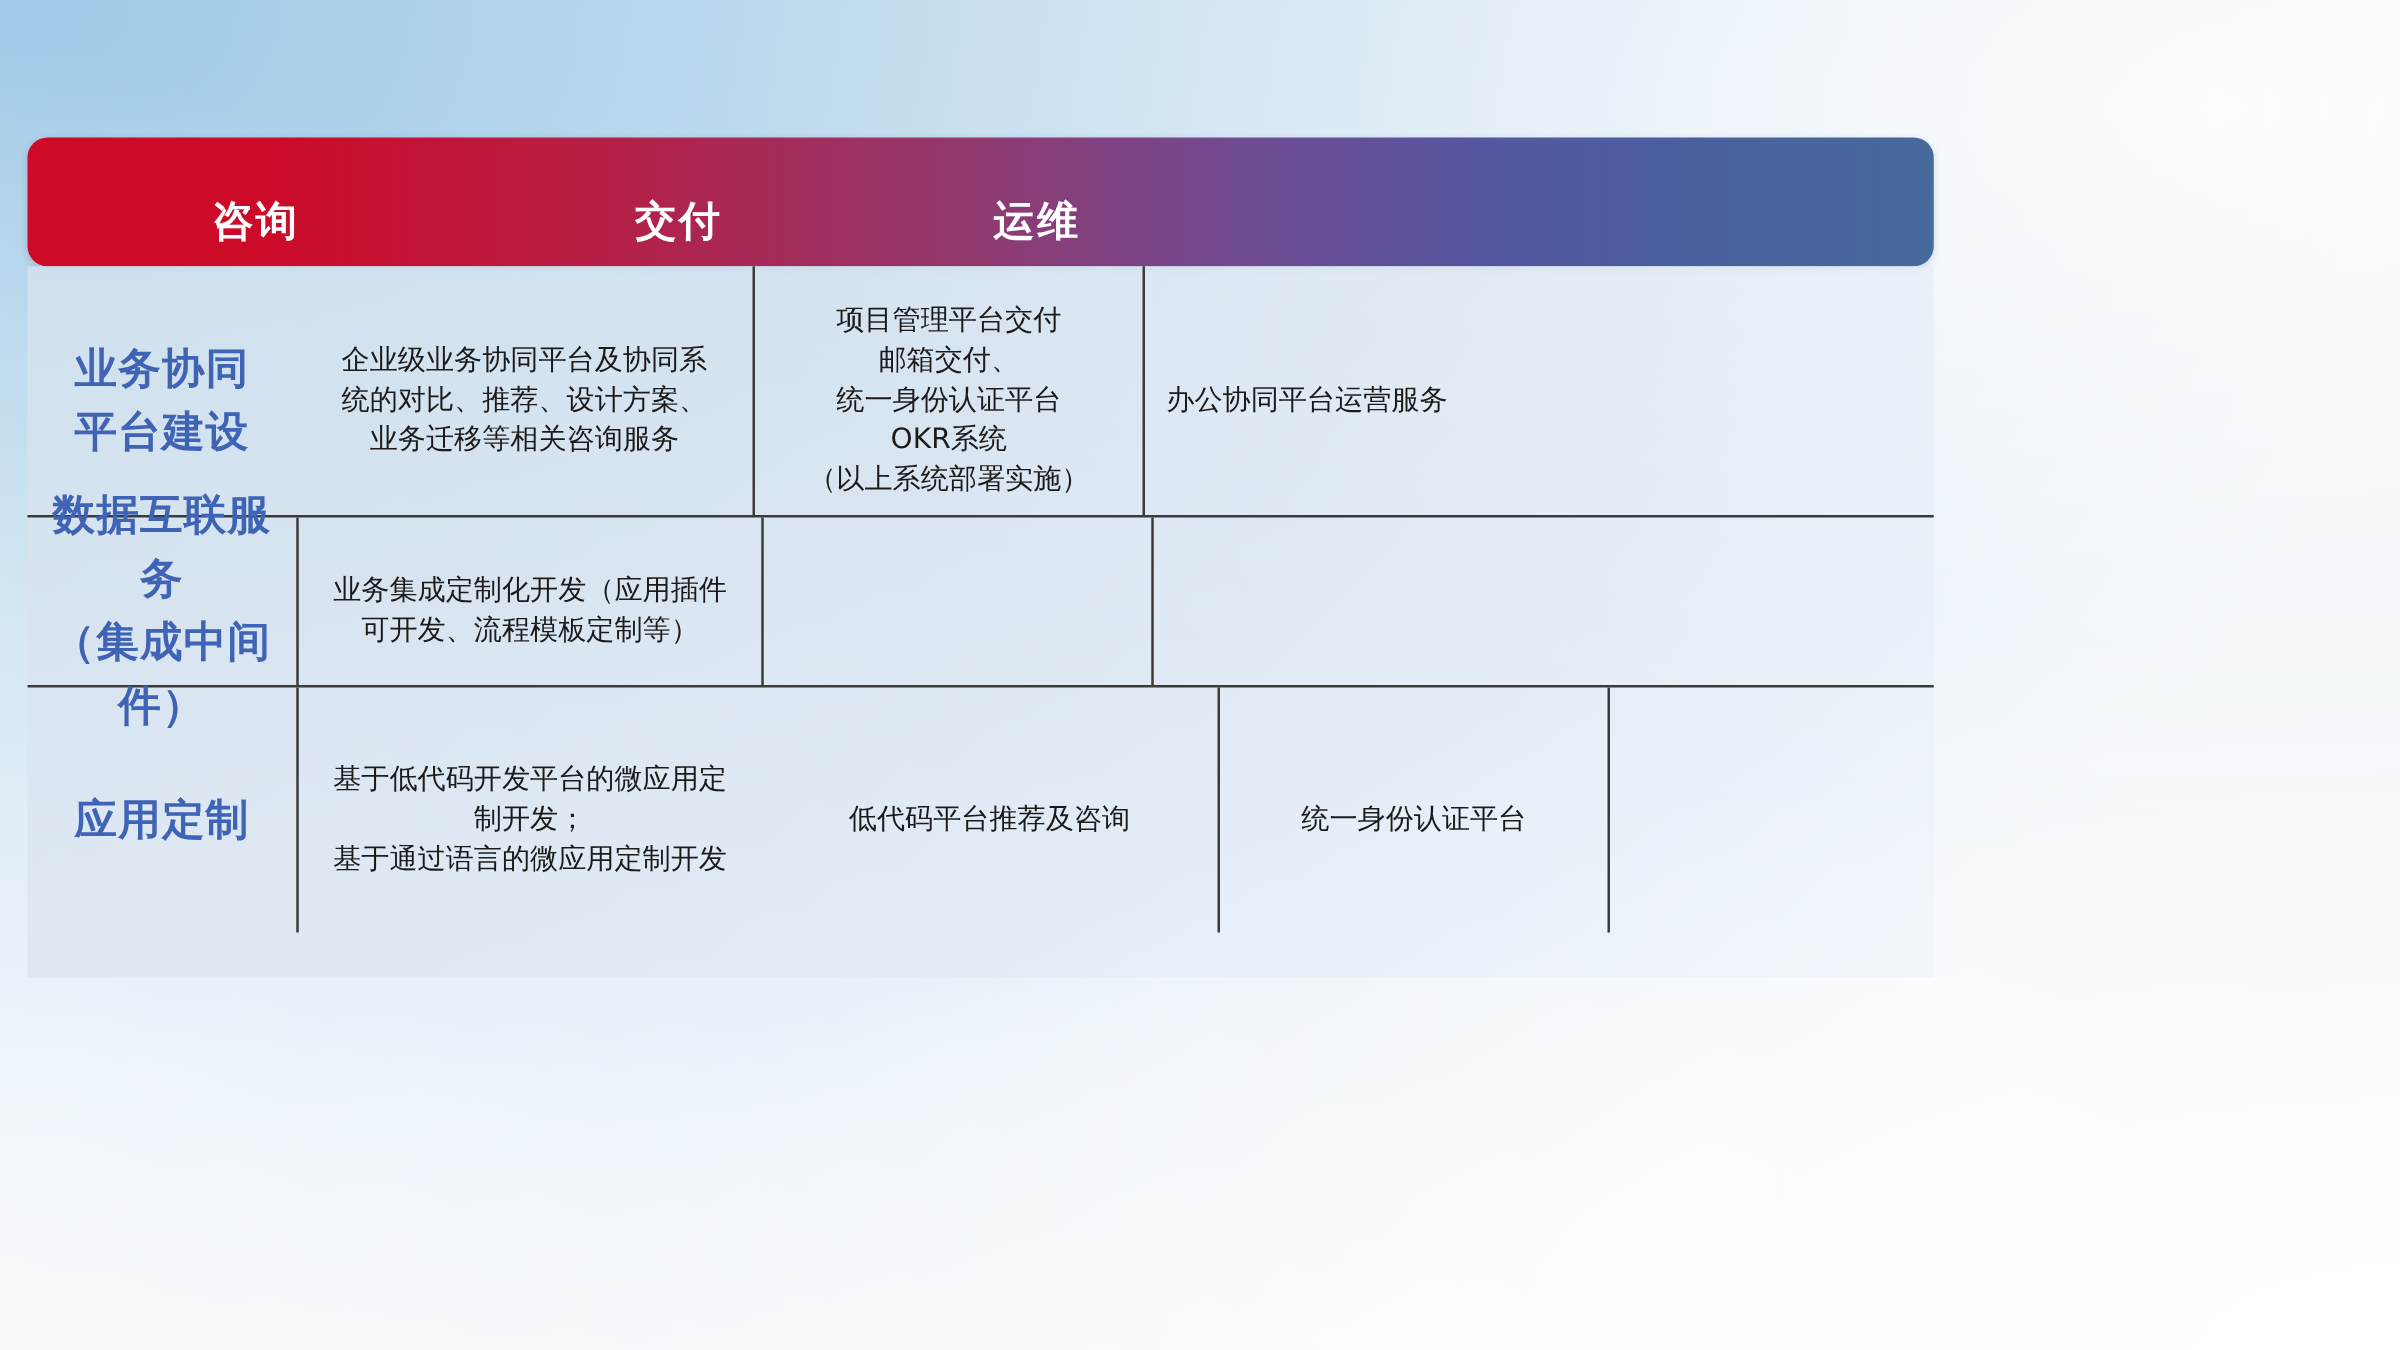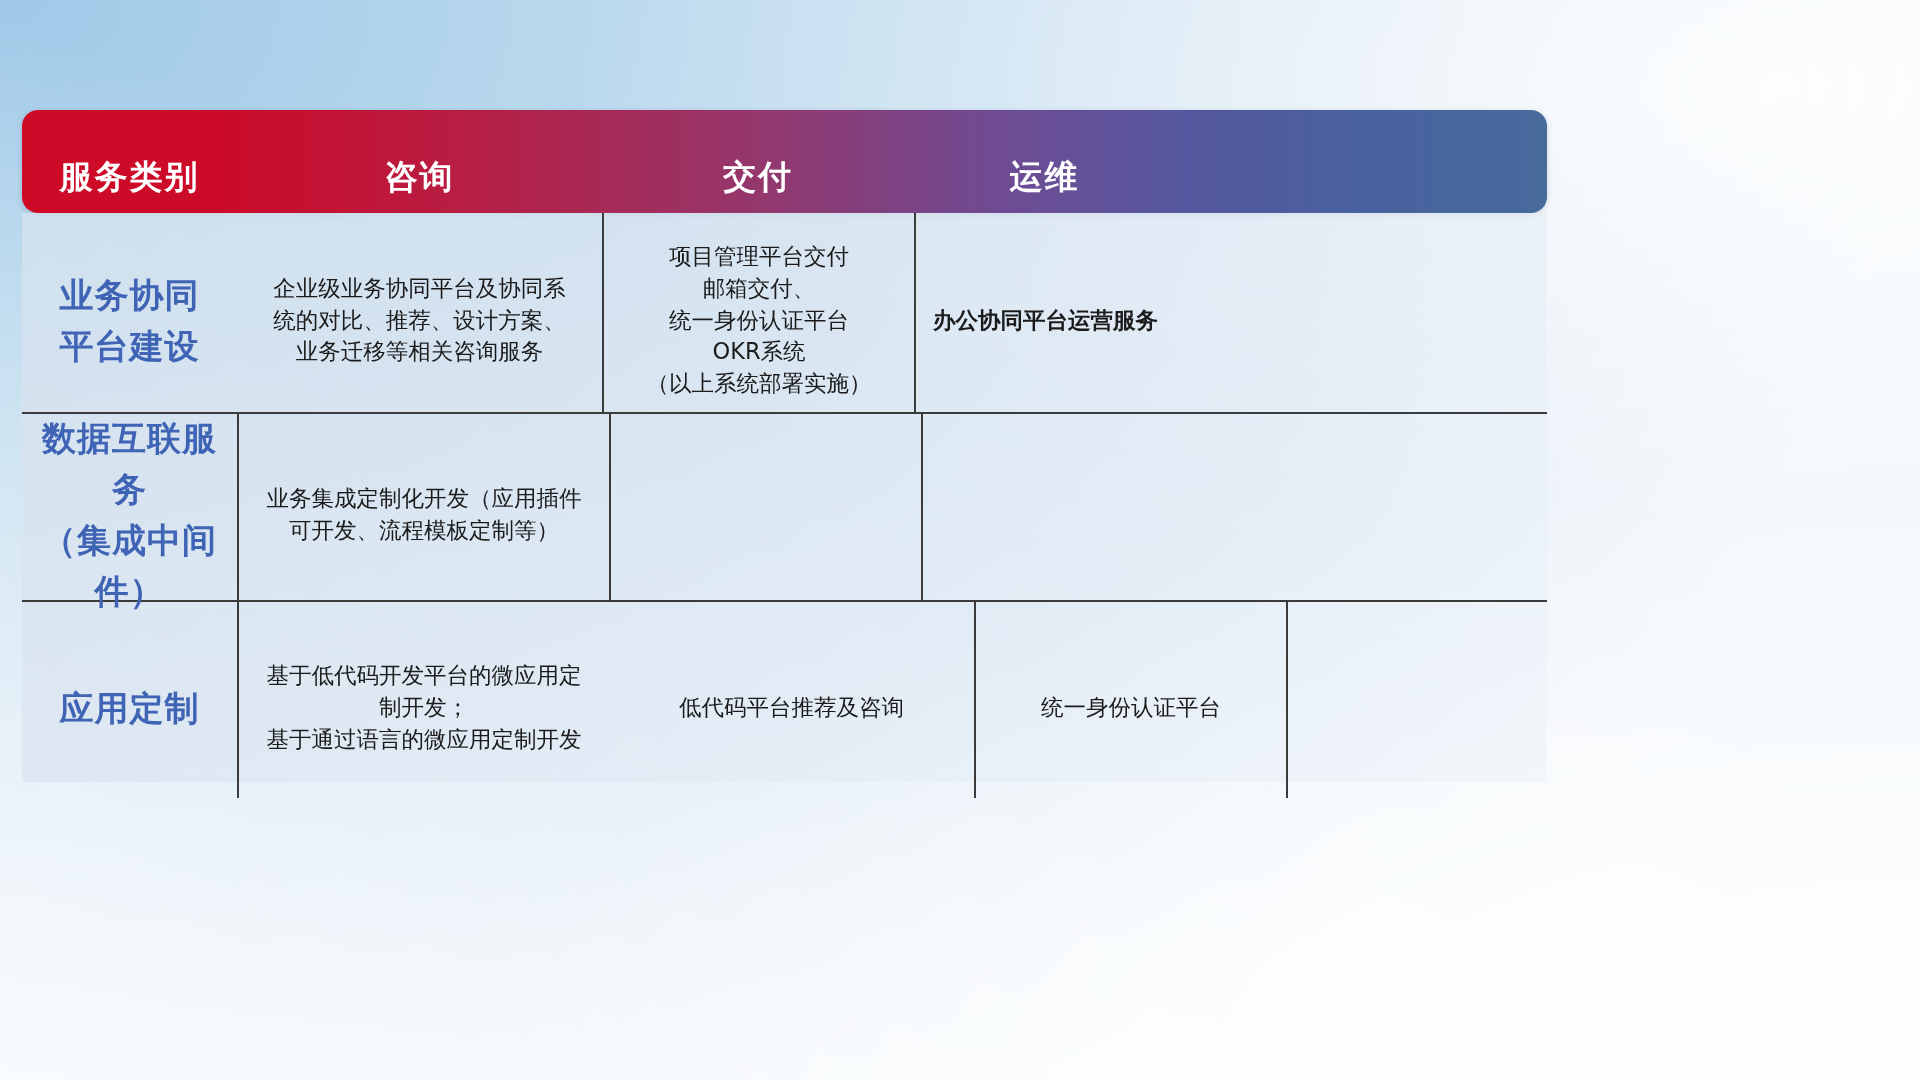--- a/index.html
+++ b/index.html
@@ -58,36 +58,36 @@
     letter-spacing:2px;
     text-align:center;
     padding-bottom:20px;
     line-height:1;
     white-space:nowrap;
   }
   .c0{ width:215px; }
   .c1{ width:365px; }
   .c2{ width:372px; }
   .c3{ width:312px; }
-  .c4{ width:261px;font-weight:bold; }
+  .c4{ width:261px; }
 
   
   #table-body{
     position:relative;
     height:569px;
     background:linear-gradient(135deg, rgba(214,226,238,0.80) 0%, rgba(221,231,242,0.74) 40%, rgba(228,237,246,0.66) 70%, rgba(236,243,249,0.58) 100%);
   }
   .row{
     display:flex;
     position:relative;
     border-bottom:2px solid #3b3b3b;
   }
   .row.last{ border-bottom:none; }
   .row1{ height:201px; }
-  .row2{ height:188px; }
+  .row2{ height:136px; }
   .row3{ height:196px; }
 
   .cell{
     display:flex;
     align-items:center;
     justify-content:center;
     text-align:center;
     color:#1b1b1b;
     font-size:22.5px;
     line-height:1.42;
@@ -107,23 +107,20 @@
   .rowlabel .txt{ white-space:pre-line; }
 </style>
 </head>
 <body>
 
 <div id="bg"></div>
 
 <div id="table-wrap">
 
   <div id="header-row">
-    <div class="hcell c0">
-      <span>服务类别</span>
-    </div>
     <div class="hcell c1">
       <span>咨询</span>
     </div>
     <div class="hcell c3">
       <span>交付</span>
     </div>
     <div class="hcell c4">
       <span>运维</span>
     </div>
   </div>

